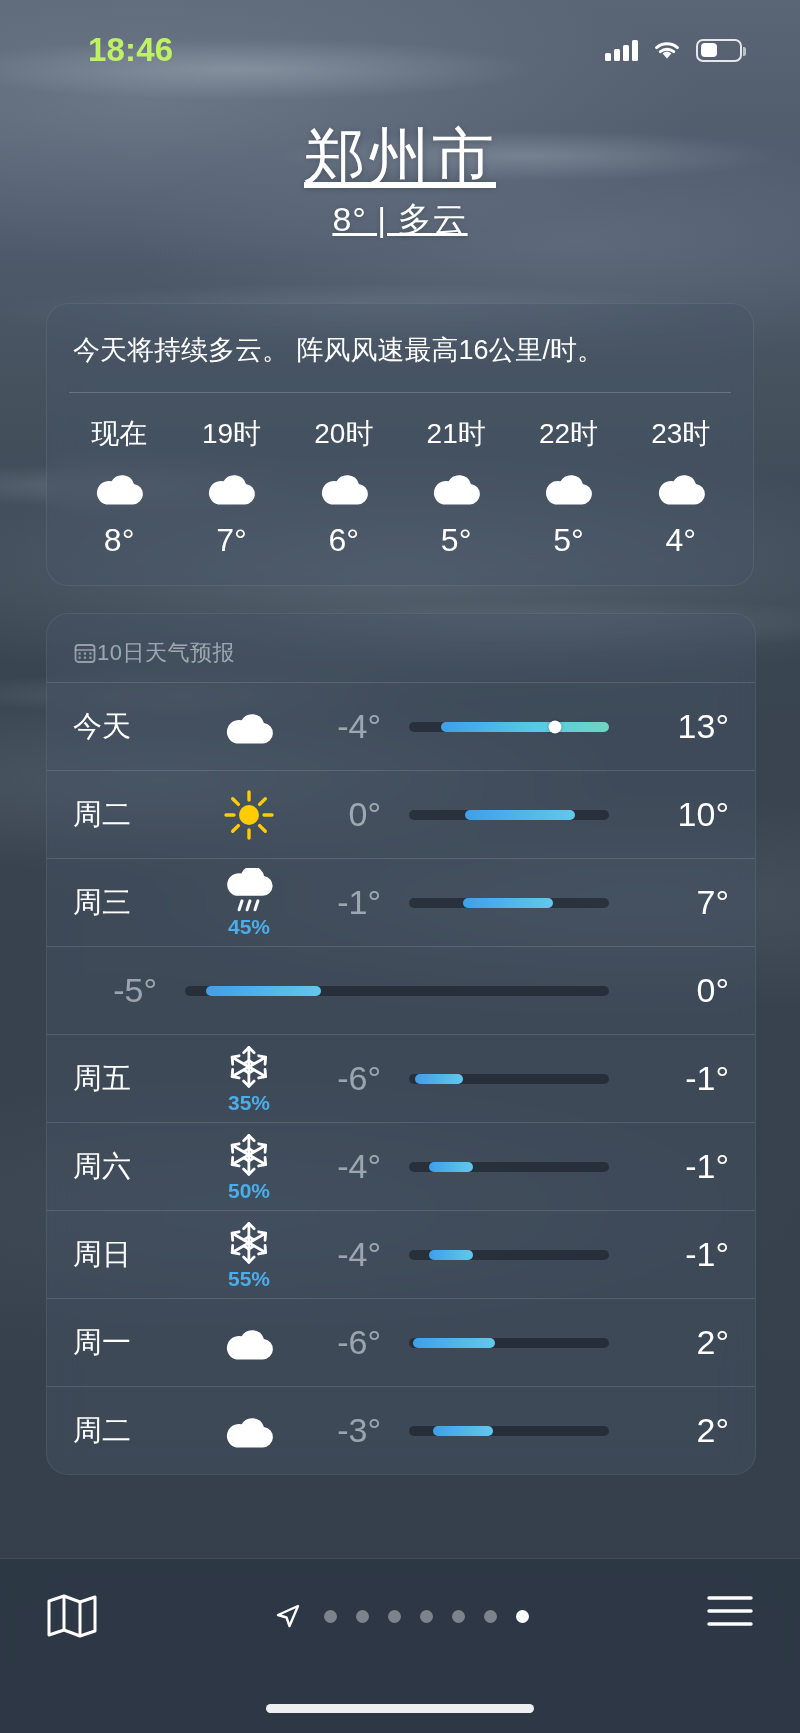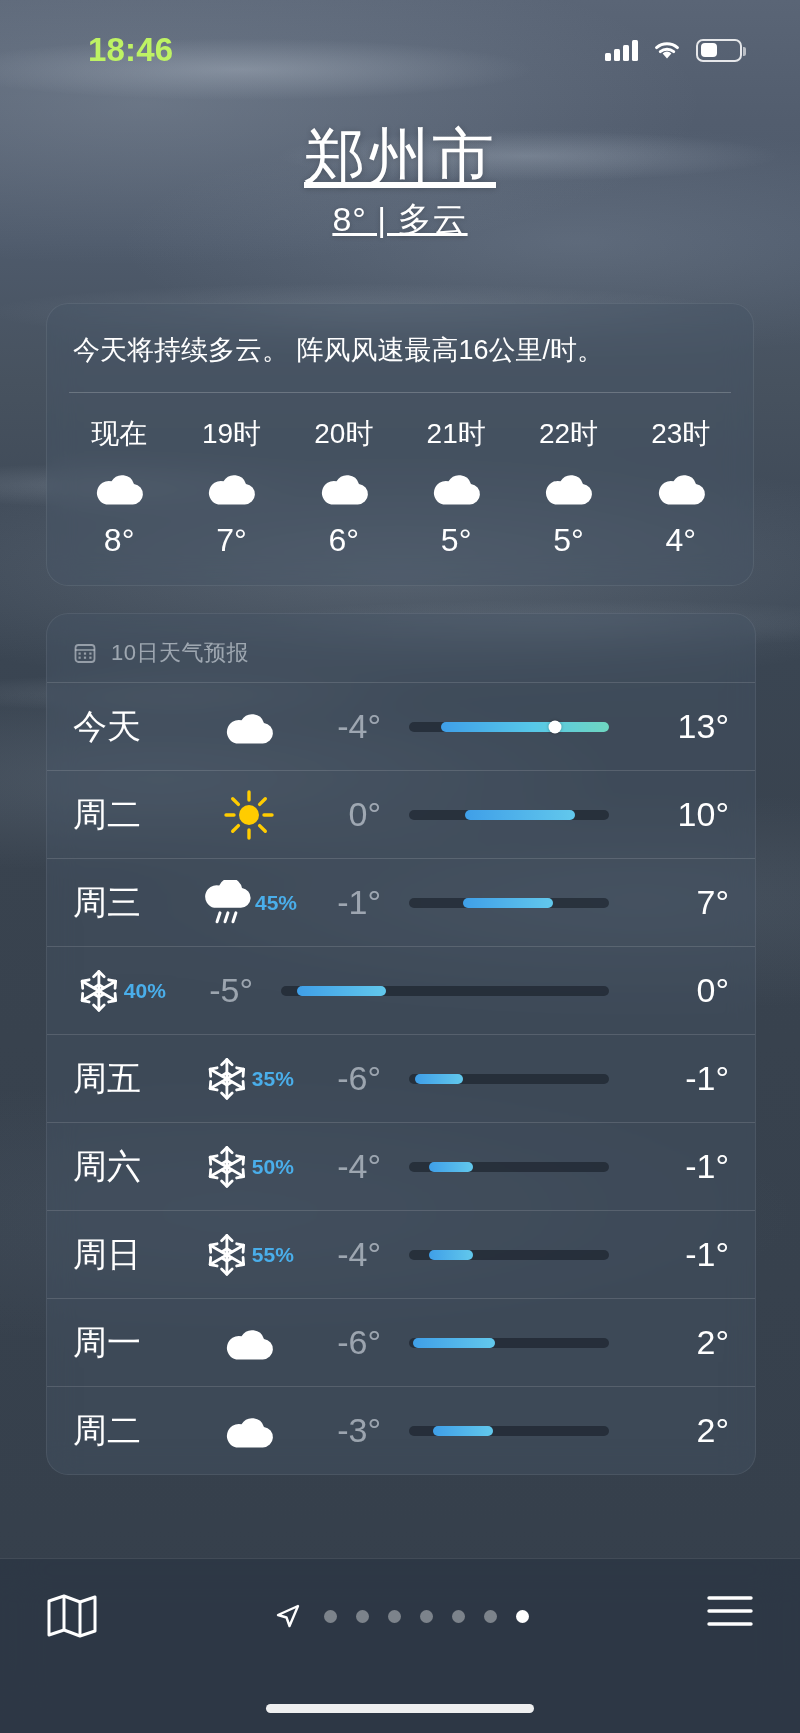--- a/index.html
+++ b/index.html
@@ -203,49 +203,49 @@
     background: rgba(70,84,102,0.40);
     border: 1px solid rgba(255,255,255,0.07);
     backdrop-filter: blur(14px);
     z-index: 5;
     overflow: hidden;
     padding-bottom: 0;
   }
   .daily-head {
     display: flex;
     align-items: center;
-    gap: 14px;
+    gap: 0;
     padding: 24px 26px 14px 26px;
     color: rgba(235,240,246,0.55);
     font-size: 22px;
     letter-spacing: 0.5px;
   }
   .cal-ico { flex: none; }
   .day-row {
     display: flex;
     align-items: center;
     height: 88px;
     padding: 0 26px;
     box-sizing: border-box;
     border-top: 1px solid rgba(255,255,255,0.13);
     position: relative;
   }
   .day-row.first { border-top: 1px solid rgba(255,255,255,0.13); }
   .day-name {
     width: 128px;
     color: #fff;
-    font-size: 34px;
+    font-size: 29px;
     font-weight: 400;
     flex: none;
   }
   .day-icon {
     width: 96px;
     flex: none;
     display: flex;
-    flex-direction: row;
+    flex-direction: column;
     align-items: center;
     justify-content: center;
     gap: 2px;
   }
   .pop {
     color: #4aaeea;
     font-size: 21px;
     font-weight: bold;
     line-height: 1;
   }
@@ -479,34 +479,20 @@
     </svg>
             <span class="pop">45%</span>
           </div>
           <div class="lo">-1°</div>
           <div class="track">
             <div class="fill" style="left:27%;width:45%;background:linear-gradient(90deg, #3f9fe8 0%, #62c8ec 100%)"></div>
           </div>
           <div class="hi">7°</div>
         </div>
         <div class="day-row">
-          <div class="day-icon">
-            <svg width="45.76" height="45.76" viewBox="0 0 52 52">
-      <g stroke="#fff" stroke-width="3.2" stroke-linecap="round" fill="none">
-        <line x1="26" y1="4" x2="26" y2="48"></line>
-        <line x1="7" y1="15" x2="45" y2="37"></line>
-        <line x1="45" y1="15" x2="7" y2="37"></line>
-        <path d="M26 4 L20 10 M26 4 L32 10 M26 48 L20 42 M26 48 L32 42"></path>
-        <path d="M7 15 L7.6 23 M7 15 L14.9 13.4 M45 37 L44.4 29 M45 37 L37.1 38.6"></path>
-        <path d="M45 15 L44.4 23 M45 15 L37.1 13.4 M7 37 L7.6 29 M7 37 L14.9 38.6"></path>
-        <path d="M26 19 L20.5 22.5 M26 19 L31.5 22.5 M26 33 L20.5 29.5 M26 33 L31.5 29.5"></path>
-      </g>
-    </svg>
-            <span class="pop">40%</span>
-          </div>
           <div class="lo">-5°</div>
           <div class="track">
             <div class="fill" style="left:5%;width:27%;background:linear-gradient(90deg, #3f9fe8 0%, #62c8ec 100%)"></div>
           </div>
           <div class="hi">0°</div>
         </div>
         <div class="day-row">
           <div class="day-name">周五</div>
           <div class="day-icon">
             <svg width="45.76" height="45.76" viewBox="0 0 52 52">

